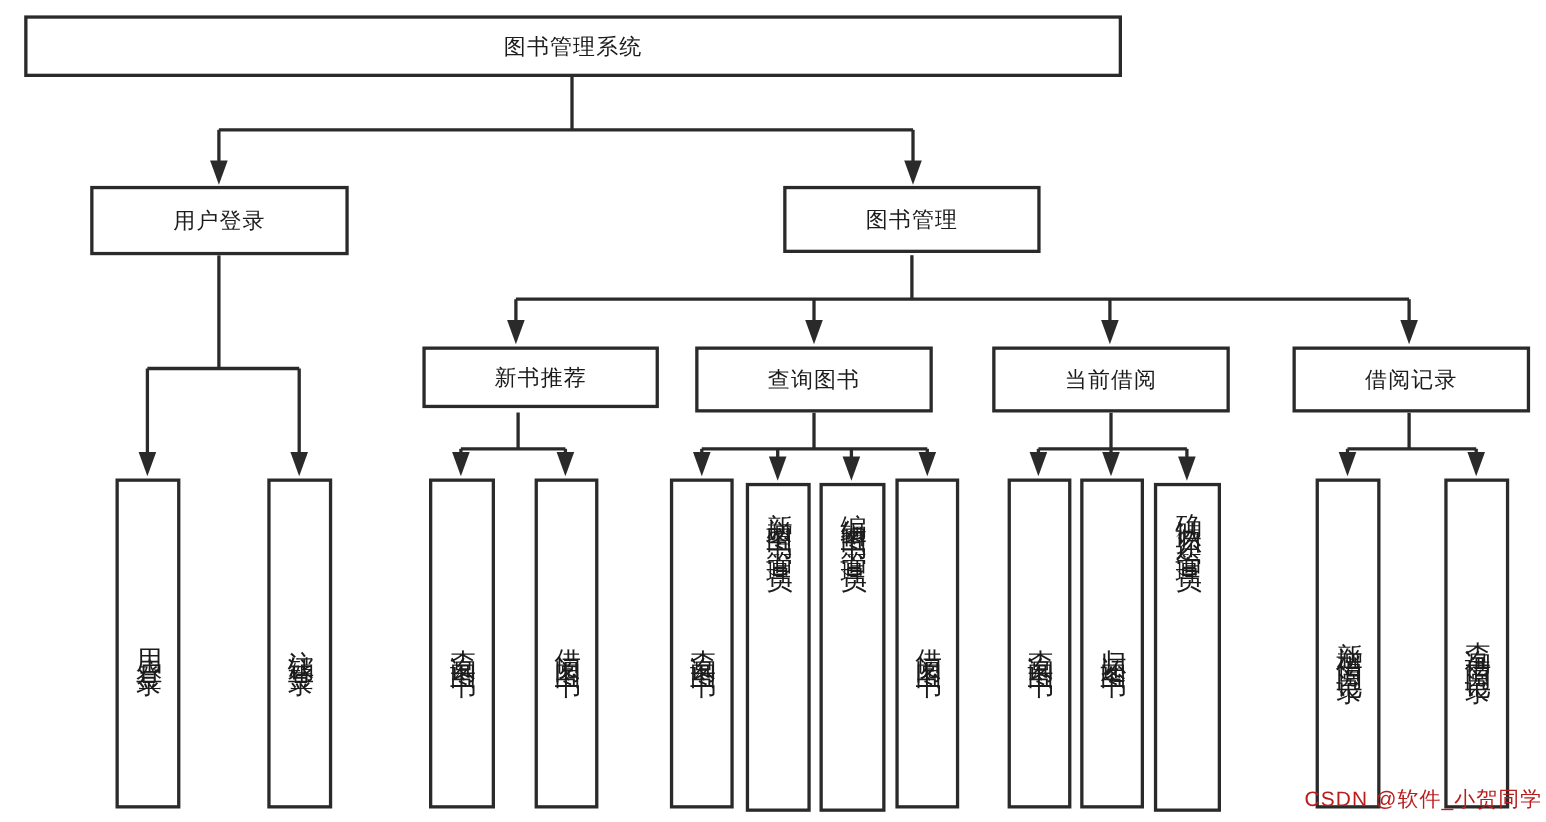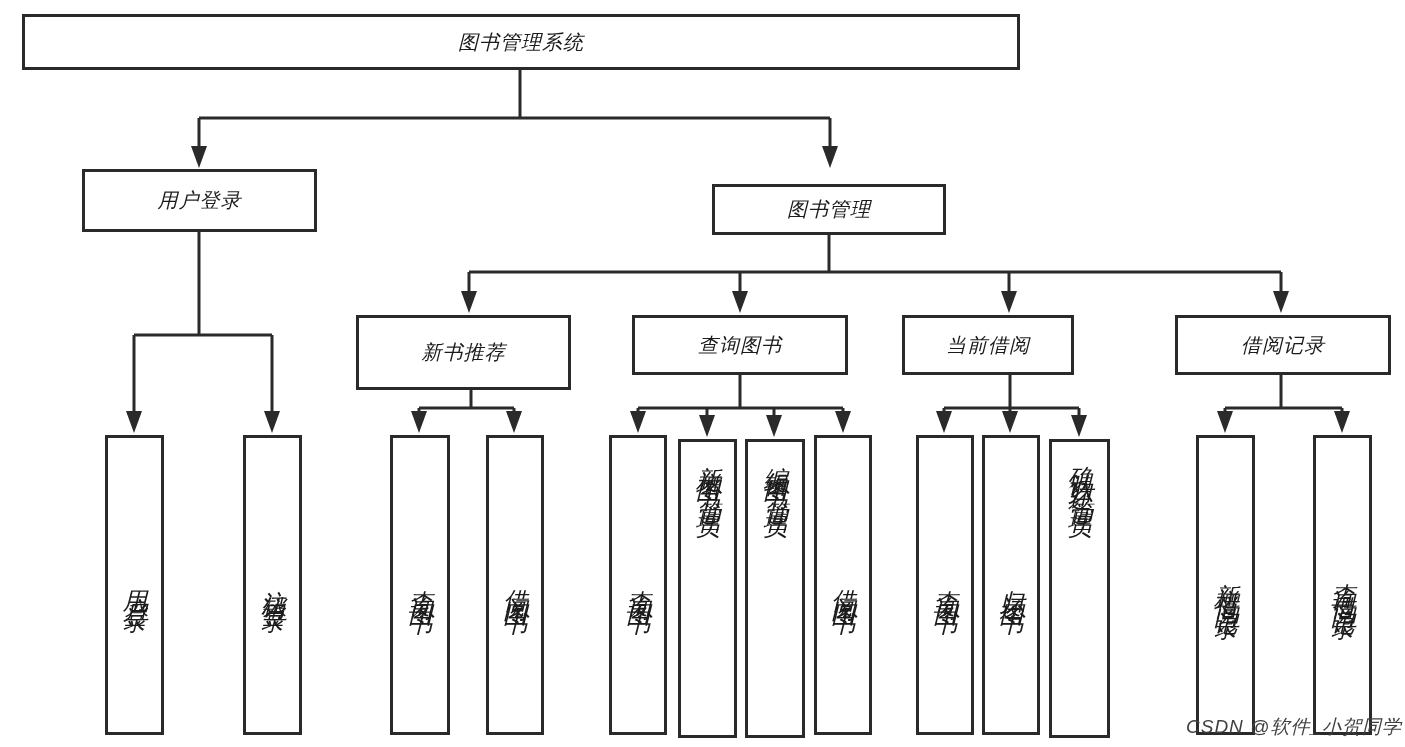--- a/index.html
+++ b/index.html
@@ -1,35 +1,35 @@
 <!DOCTYPE html>
 <html><head>
 <meta charset="utf-8">
 <style>
   html,body { margin:0; padding:0; background:#ffffff; }
   body { font-family: "Liberation Sans", "DejaVu Sans", sans-serif; }
-  .canvas { position:relative; width:1405px; height:747px; background:#ffffff; overflow:hidden;font-style:italic; }
+  .canvas { position:relative; width:1405px; height:747px; background:#ffffff; overflow:hidden; }
   .wires { position:absolute; left:0; top:0; z-index:1; }
   .hbox {
     position:absolute; box-sizing:border-box; border:3px solid #2a2a2a; background:#ffffff;
     display:flex; align-items:center; justify-content:center;
     font-size:20px; color:#1b1b1b; z-index:2; letter-spacing:1px;
   }
   .vbox {
     position:absolute; box-sizing:border-box; border:3px solid #2a2a2a; background:#ffffff;
     display:flex; align-items:center; justify-content:center; z-index:2;
   }
   .vtext {
     writing-mode:vertical-rl; text-orientation:mixed;
     font-size:24px; letter-spacing:7px; line-height:1.1; color:#1b1b1b;
   }
   .vbox.toptext { align-items:flex-start; padding-top:5px; }
   .watermark {
     position:absolute; left:1186px; top:714px; z-index:5;
-    font-size:19px; color:#404040; letter-spacing:1px; white-space:nowrap;
+    font-size:19px; color:#b91c1c; letter-spacing:1px; white-space:nowrap;
   }
 </style>
 </head>
 <body>
 
 <div class="canvas">
 
   <svg class="wires" width="1405" height="747" viewBox="0 0 1405 747">
     <g stroke="#2a2a2a" stroke-width="3" fill="none">
 
@@ -96,31 +96,31 @@
     </g>
   </svg>
 
   <div class="hbox" style="left:22px;top:14px;width:998px;height:56px">
     <span>图书管理系统</span>
   </div>
 
   <div class="hbox" style="left:82px;top:169px;width:235px;height:63px">
     <span>用户登录</span>
   </div>
-  <div class="hbox" style="left:712px;top:184px;width:234px;height:51px">
+  <div class="hbox" style="left:712px;top:169px;width:234px;height:61px">
     <span>图书管理</span>
   </div>
 
-  <div class="hbox" style="left:356px;top:315px;width:215px;height:75px">
+  <div class="hbox" style="left:384px;top:315px;width:215px;height:56px">
     <span>新书推荐</span>
   </div>
   <div class="hbox" style="left:632px;top:315px;width:216px;height:60px">
     <span>查询图书</span>
   </div>
-  <div class="hbox" style="left:902px;top:315px;width:172px;height:60px">
+  <div class="hbox" style="left:902px;top:315px;width:216px;height:60px">
     <span>当前借阅</span>
   </div>
   <div class="hbox" style="left:1175px;top:315px;width:216px;height:60px">
     <span>借阅记录</span>
   </div>
 
   <div class="vbox" style="left:105px;top:435px;width:59px;height:300px">
     <span class="vtext">用户登录</span>
   </div>
   <div class="vbox" style="left:243px;top:435px;width:59px;height:300px">

